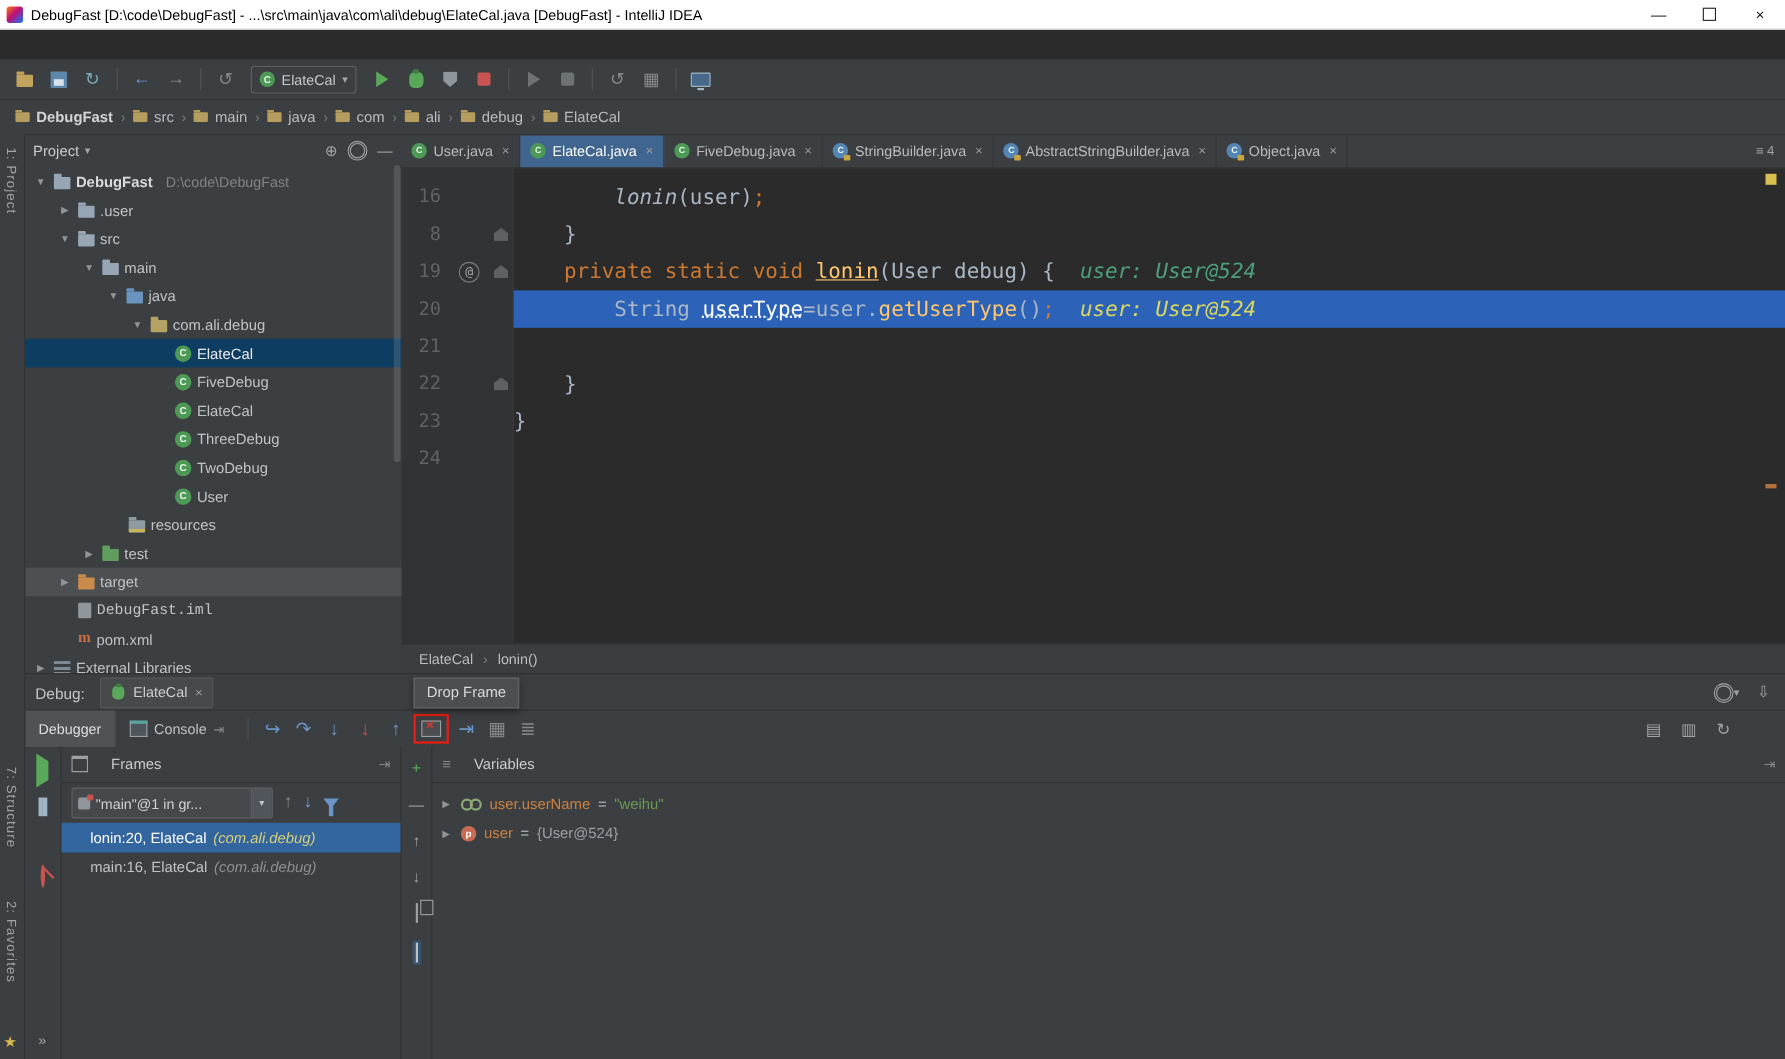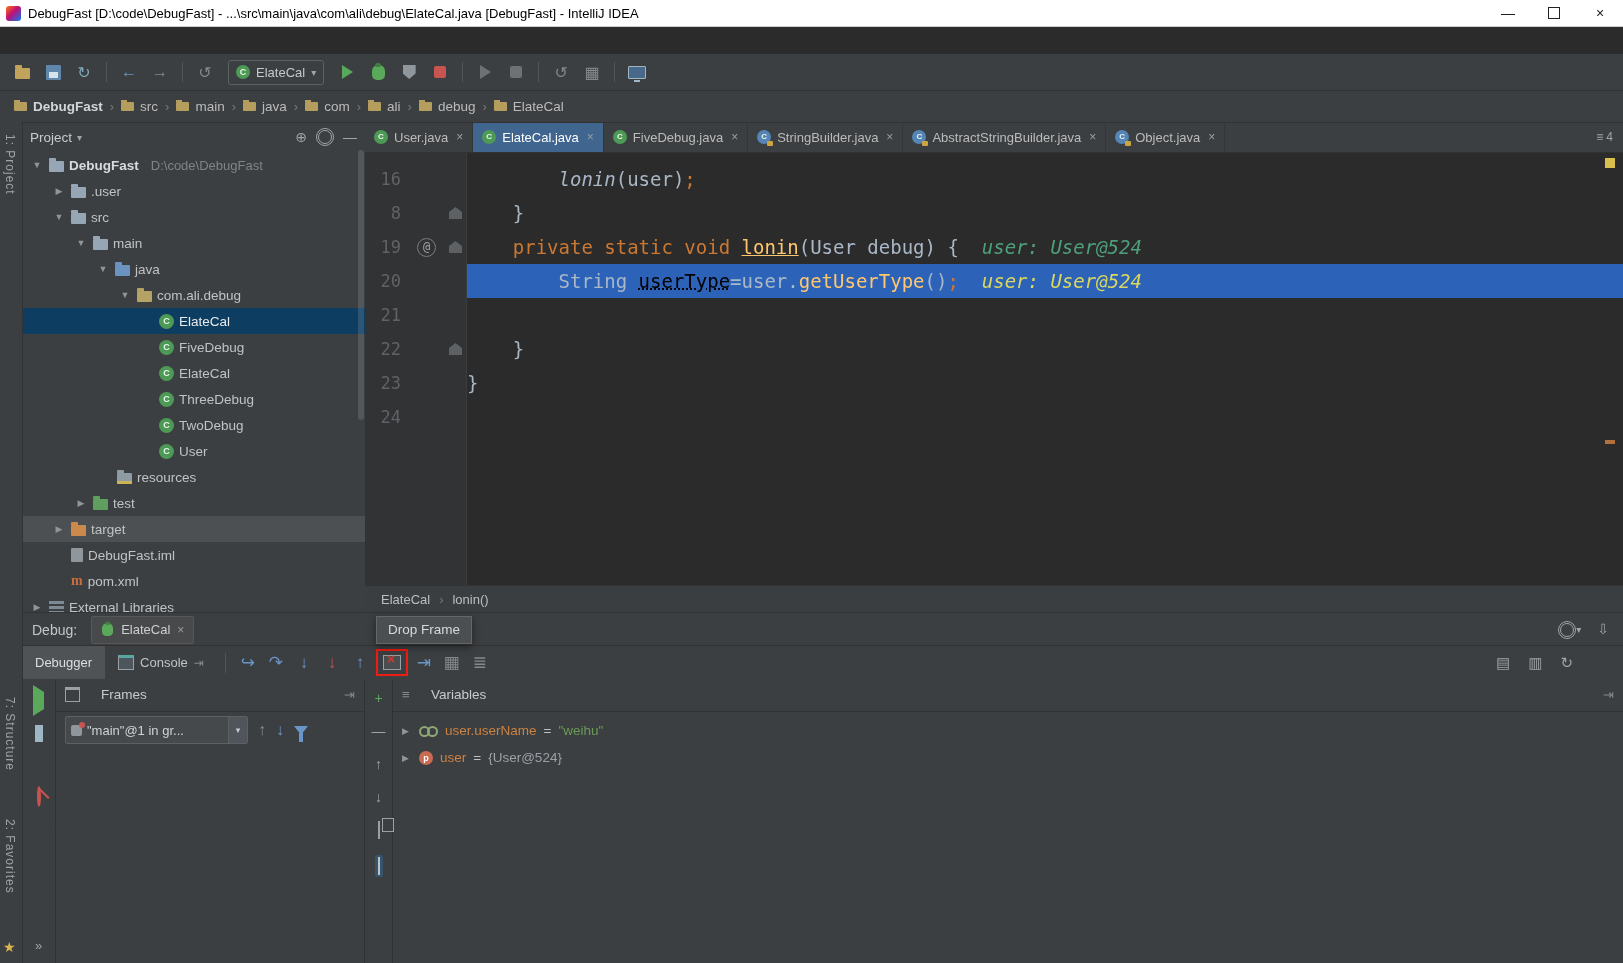--- a/index.html
+++ b/index.html
@@ -115,21 +115,21 @@
   .at-ic{position:absolute;left:52px;top:8px;width:17px;height:17px;border-radius:50%;border:1px solid #7a7e81;
          color:#9ea3a7;font:12px/16px "DejaVu Sans Mono",monospace;text-align:center;}
   .pent{position:absolute;left:84px;top:11px;width:13px;height:12px;background:#5d6164;
         clip-path:polygon(50% 0,100% 42%,100% 100%,0 100%,0 42%);}
   .ltext{flex:1;color:#a9b7c6;white-space:pre;}
   .eline.exec .ltext{background:#2c63b8;}
   .seg.kw{color:#cc7832;}
   .seg.decl{color:#ffc66d;text-decoration:underline;}
   .seg.method{color:#ffc66d;}
   .seg.unused{color:#8a9199;text-decoration:underline dotted;}
-  .eline.exec .seg.unused{color:#000000;}
+  .eline.exec .seg.unused{color:#ffffff;}
   .seg.italic{font-style:italic;}
   .seg.semi{color:#cc7832;}
   .hint{font-style:italic;color:#4ea07a;margin-left:2ch;}
   .eline.exec .hint{color:#d9d75f;}
   .mark{position:absolute;right:8px;}
   .my{top:6px;width:10px;height:10px;background:#d9bf4e;}
   .mo{top:288px;width:10px;height:4px;background:#b1703c;}
 
   
   .ecrumbs{position:absolute;left:365px;top:585px;right:0;height:27px;background:#3b3e40;border-top:1px solid #323232;
@@ -411,21 +411,21 @@
         <div class="trow" style="padding-left: 52px;">
           <span class="arrow">▶</span>
           <span class="tic folder f-green"></span>
           <span class="tlabel">test</span>
         </div>
         <div class="trow hov" style="padding-left: 30px;">
           <span class="arrow">▶</span>
           <span class="tic folder f-orange"></span>
           <span class="tlabel">target</span>
         </div>
-        <div class="trow" style="padding-left: 30px;">
+        <div class="trow" style="padding-left: 30px; font-family: Liberation Mono, monospace;">
           <span class="arrow"></span>
           <span class="tic file-ic"></span>
           <span class="tlabel">DebugFast.iml</span>
         </div>
         <div class="trow" style="padding-left: 30px;">
           <span class="arrow"></span>
           <span class="tic maven-ic">m</span>
           <span class="tlabel">pom.xml</span>
         </div>
         <div class="trow" style="padding-left: 8px;">
@@ -606,20 +606,24 @@
       <div class="throw">
         <span class="combo2">
           <span class="thread-ic"></span>
           <span class="thtext">"main"@1 in gr...</span>
           <span class="cbtn">▾</span>
         </span>
         <span class="ic-dim">↑</span>
         <span class="ic-blue">↓</span>
         <span class="funnel"></span>
       </div>
+      <div class="flist">
+          <div class="frow sel"><span class="ftext">lonin:20, ElateCal</span><span class="fpkg">(com.ali.debug)</span></div>
+          <div class="frow"><span class="ftext">main:16, ElateCal</span><span class="fpkg">(com.ali.debug)</span></div>
+        </div>
     </div>
 
     <div class="mstrip">
       <span class="ic-green">+</span>
       <span>—</span>
       <span>↑</span>
       <span>↓</span>
       <span><span class="copy-ic"></span></span>
       <span class="selwrap"><span class="pic-ic"></span></span>
     </div>

